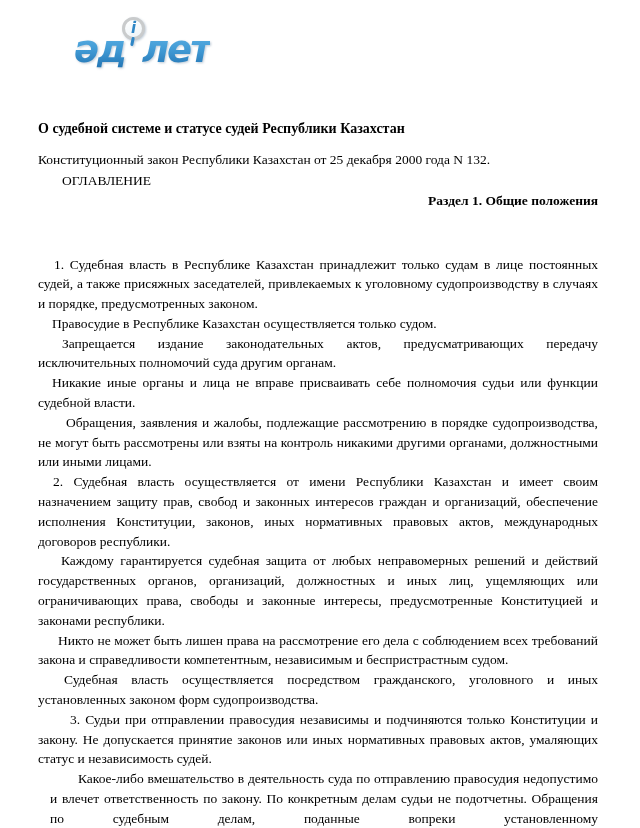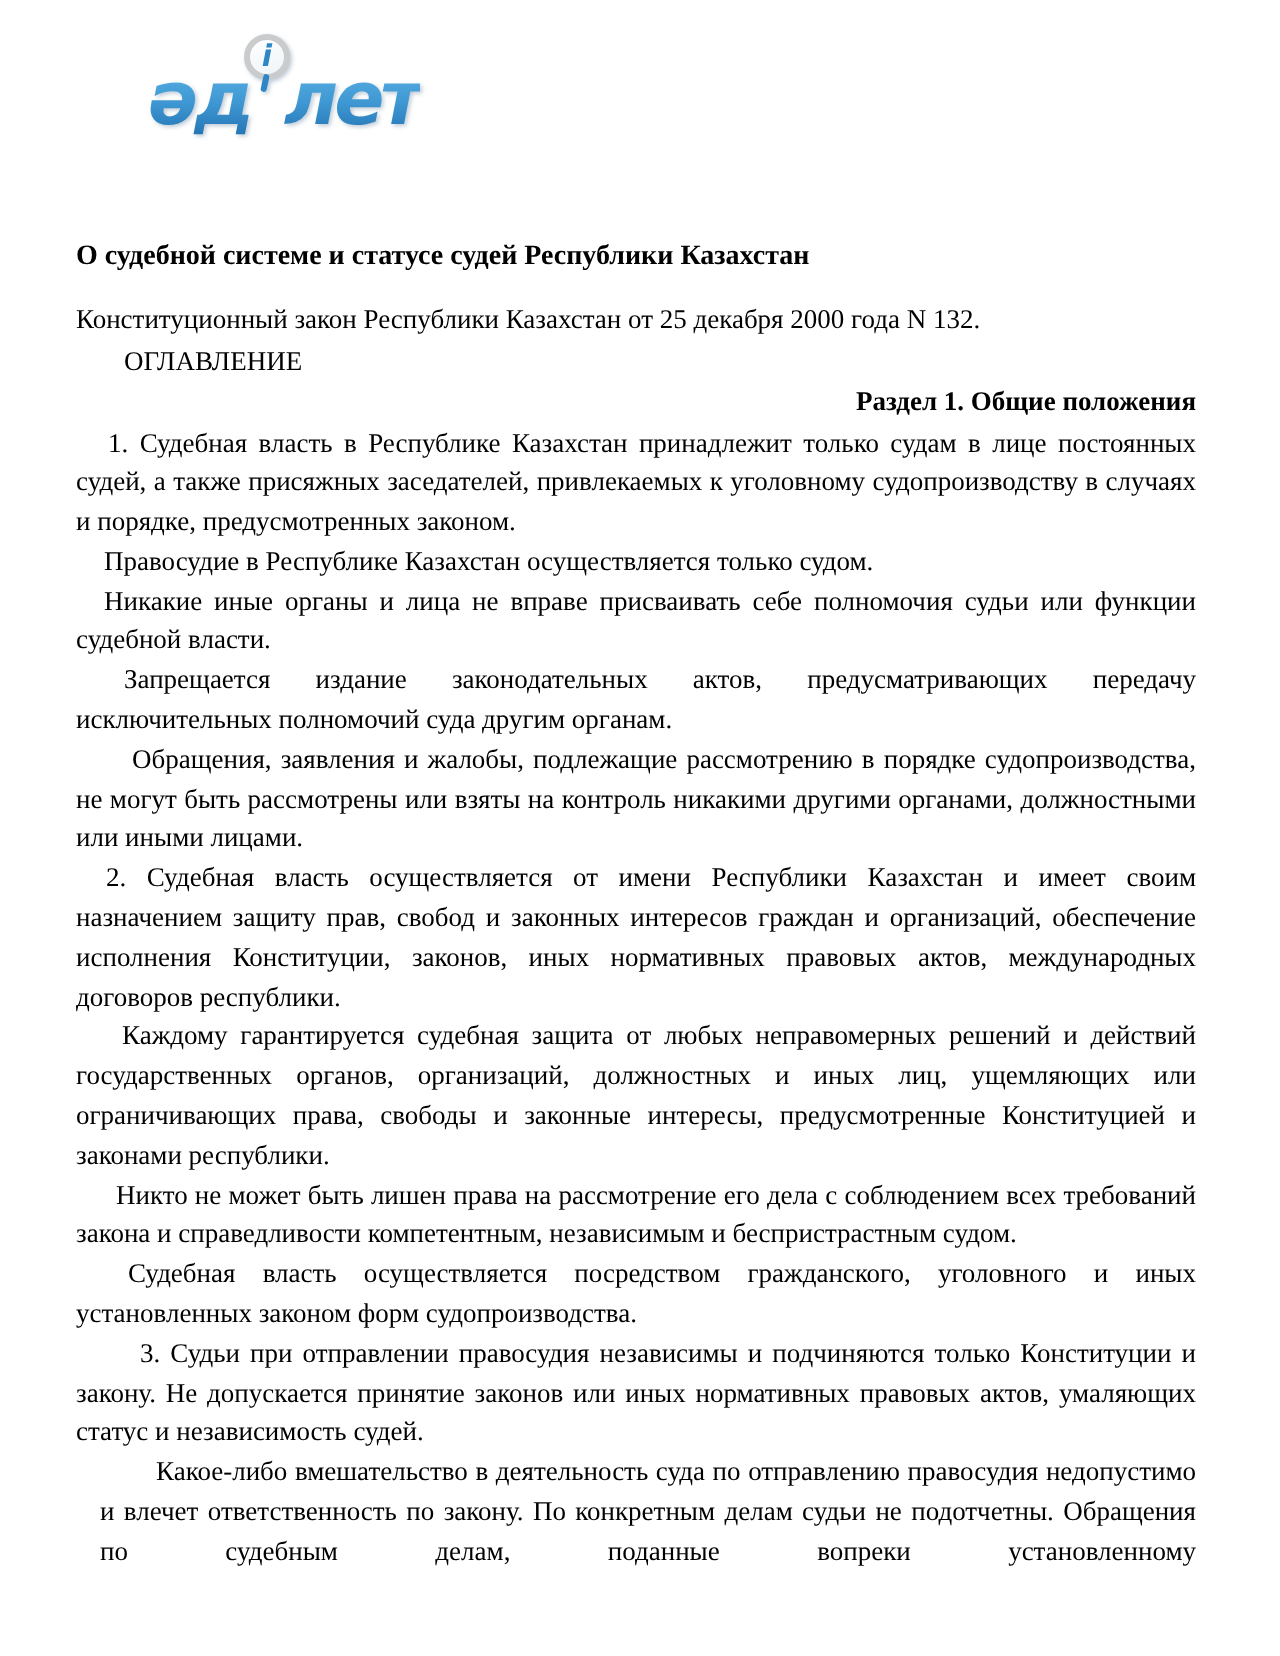--- a/index.html
+++ b/index.html
@@ -106,24 +106,24 @@
     </span>
     <span class="logo-text">лет</span>
   </div>
 
   <div class="doc">
     <div class="doc-title">О судебной системе и статусе судей Республики Казахстан</div>
     <div class="head-line">Конституционный закон Республики Казахстан от 25 декабря 2000 года N 132.</div>
     <div class="head-line indent-sm">ОГЛАВЛЕНИЕ</div>
     <div class="head-line bold indent-sm">Раздел 1. Общие положения</div>
     <div class="doc-body">
-        <p class="body-par" style="text-indent: 16px;">1. Судебная власть в Республике Казахстан принадлежит только судам в лице постоянных судей, а также присяжных заседателей, привлекаемых к уголовному судопроизводству в случаях и порядке, предусмотренных законом.</p>
+        <p class="body-par" style="text-indent: 16px; margin-top: 43px;">1. Судебная власть в Республике Казахстан принадлежит только судам в лице постоянных судей, а также присяжных заседателей, привлекаемых к уголовному судопроизводству в случаях и порядке, предусмотренных законом.</p>
         <p class="body-par" style="text-indent: 14px;">Правосудие в Республике Казахстан осуществляется только судом.</p>
+        <p class="body-par" style="text-indent: 24px;">Запрещается издание законодательных актов, предусматривающих передачу исключительных полномочий суда другим органам.</p>
         <p class="body-par" style="text-indent: 14px;">Никакие иные органы и лица не вправе присваивать себе полномочия судьи или функции судебной власти.</p>
-        <p class="body-par" style="text-indent: 24px;">Запрещается издание законодательных актов, предусматривающих передачу исключительных полномочий суда другим органам.</p>
         <p class="body-par" style="text-indent: 28px;">Обращения, заявления и жалобы, подлежащие рассмотрению в порядке судопроизводства, не могут быть рассмотрены или взяты на контроль никакими другими органами, должностными или иными лицами.</p>
         <p class="body-par" style="text-indent: 15px;">2. Судебная власть осуществляется от имени Республики Казахстан и имеет своим назначением защиту прав, свобод и законных интересов граждан и организаций, обеспечение исполнения Конституции, законов, иных нормативных правовых актов, международных договоров республики.</p>
         <p class="body-par" style="text-indent: 23px;">Каждому гарантируется судебная защита от любых неправомерных решений и действий государственных органов, организаций, должностных и иных лиц, ущемляющих или ограничивающих права, свободы и законные интересы, предусмотренные Конституцией и законами республики.</p>
         <p class="body-par" style="text-indent: 20px;">Никто не может быть лишен права на рассмотрение его дела с соблюдением всех требований закона и справедливости компетентным, независимым и беспристрастным судом.</p>
         <p class="body-par" style="text-indent: 26px;">Судебная власть осуществляется посредством гражданского, уголовного и иных установленных законом форм судопроизводства.</p>
         <p class="body-par" style="text-indent: 32px;">3. Судьи при отправлении правосудия независимы и подчиняются только Конституции и закону. Не допускается принятие законов или иных нормативных правовых актов, умаляющих статус и независимость судей.</p>
         <p class="body-par cut" style="text-indent: 28px;">Какое-либо вмешательство в деятельность суда по отправлению правосудия недопустимо и влечет ответственность по закону. По конкретным делам судьи не подотчетны. Обращения по судебным делам, поданные вопреки установленному</p>
       </div>
   </div>
 

